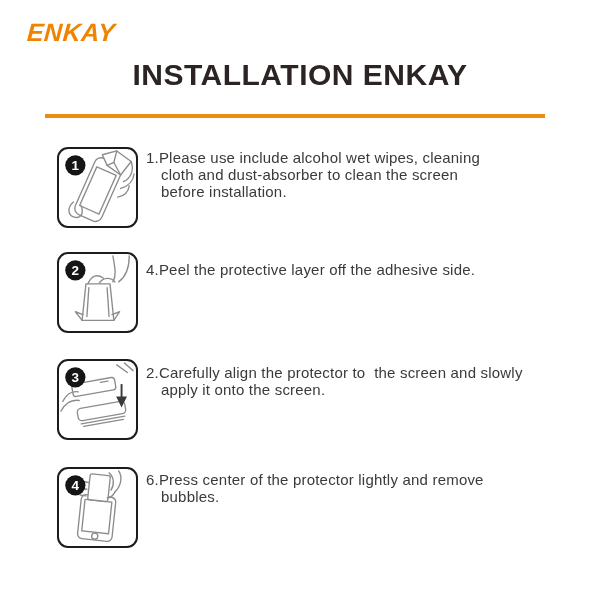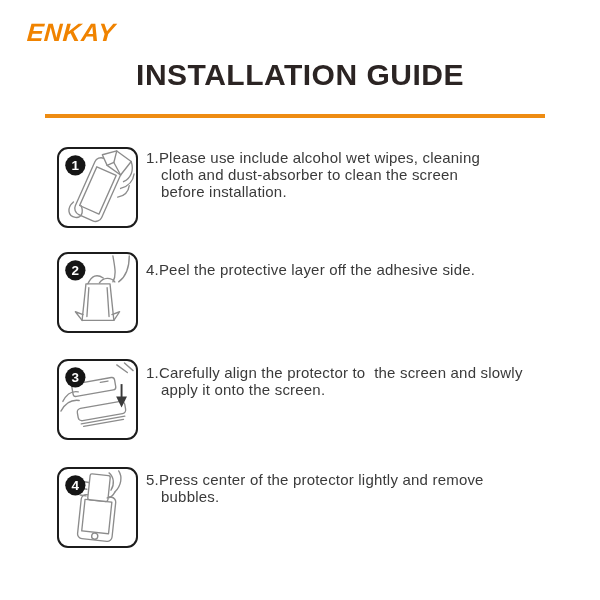--- a/index.html
+++ b/index.html
@@ -63,21 +63,21 @@
   }
   .arrow-dark { stroke: #3a3a3a; fill: #3a3a3a; stroke-width: 2; }
 </style>
 </head>
 <body>
 
 <div class="page">
 
   <div class="logo">ENKAY</div>
 
-  <h1 class="title">INSTALLATION GUIDE</h1>
+  <h1 class="title">INSTALLATION ENKAY</h1>
 
   <div class="divider"></div>
 
   <div class="step" style="top:147px">
     <div class="iconbox">
       <svg viewBox="0 0 80 80">
         <g class="art">
           <g transform="rotate(24 40 44)">
             <rect x="25" y="10" width="30" height="64" rx="7"></rect>
             <rect x="29" y="21" width="22" height="44"></rect>
@@ -137,21 +137,21 @@
           <path d="M68 2 L77 10"></path>
         </g>
         <g class="arrow-dark">
           <line x1="65" y1="24" x2="65" y2="39"></line>
           <path d="M61 38 L65 46 L69 38 Z"></path>
         </g>
         <circle class="badge-circle" cx="17" cy="17" r="10.5"></circle>
         <text class="badge-num" x="17" y="22">3</text>
       </svg>
     </div>
-    <p class="steptext t3">1.Carefully align the protector to  the screen and slowly
+    <p class="steptext t3">2.Carefully align the protector to  the screen and slowly
 apply it onto the screen.</p>
   </div>
 
   <div class="step" style="top:467px">
     <div class="iconbox">
       <svg viewBox="0 0 80 80">
         <g class="art">
           <g transform="rotate(6 40 52)">
             <rect x="21" y="28" width="36" height="46" rx="5"></rect>
             <rect x="25" y="33" width="28" height="33"></rect>
@@ -164,17 +164,17 @@
           <path d="M62 2 C66 8 65 17 58 24"></path>
           <path d="M58 24 C56 28 53 30 50 30"></path>
           <path d="M25 13 L31 14"></path>
           <path d="M23 20 L29 21"></path>
           <path d="M22 27 L28 28"></path>
         </g>
         <circle class="badge-circle" cx="17" cy="17" r="10.5"></circle>
         <text class="badge-num" x="17" y="22">4</text>
       </svg>
     </div>
-    <p class="steptext t4">5.Press center of the protector lightly and remove
+    <p class="steptext t4">6.Press center of the protector lightly and remove
 bubbles.</p>
   </div>
 
 </div>
 
 </body></html>

